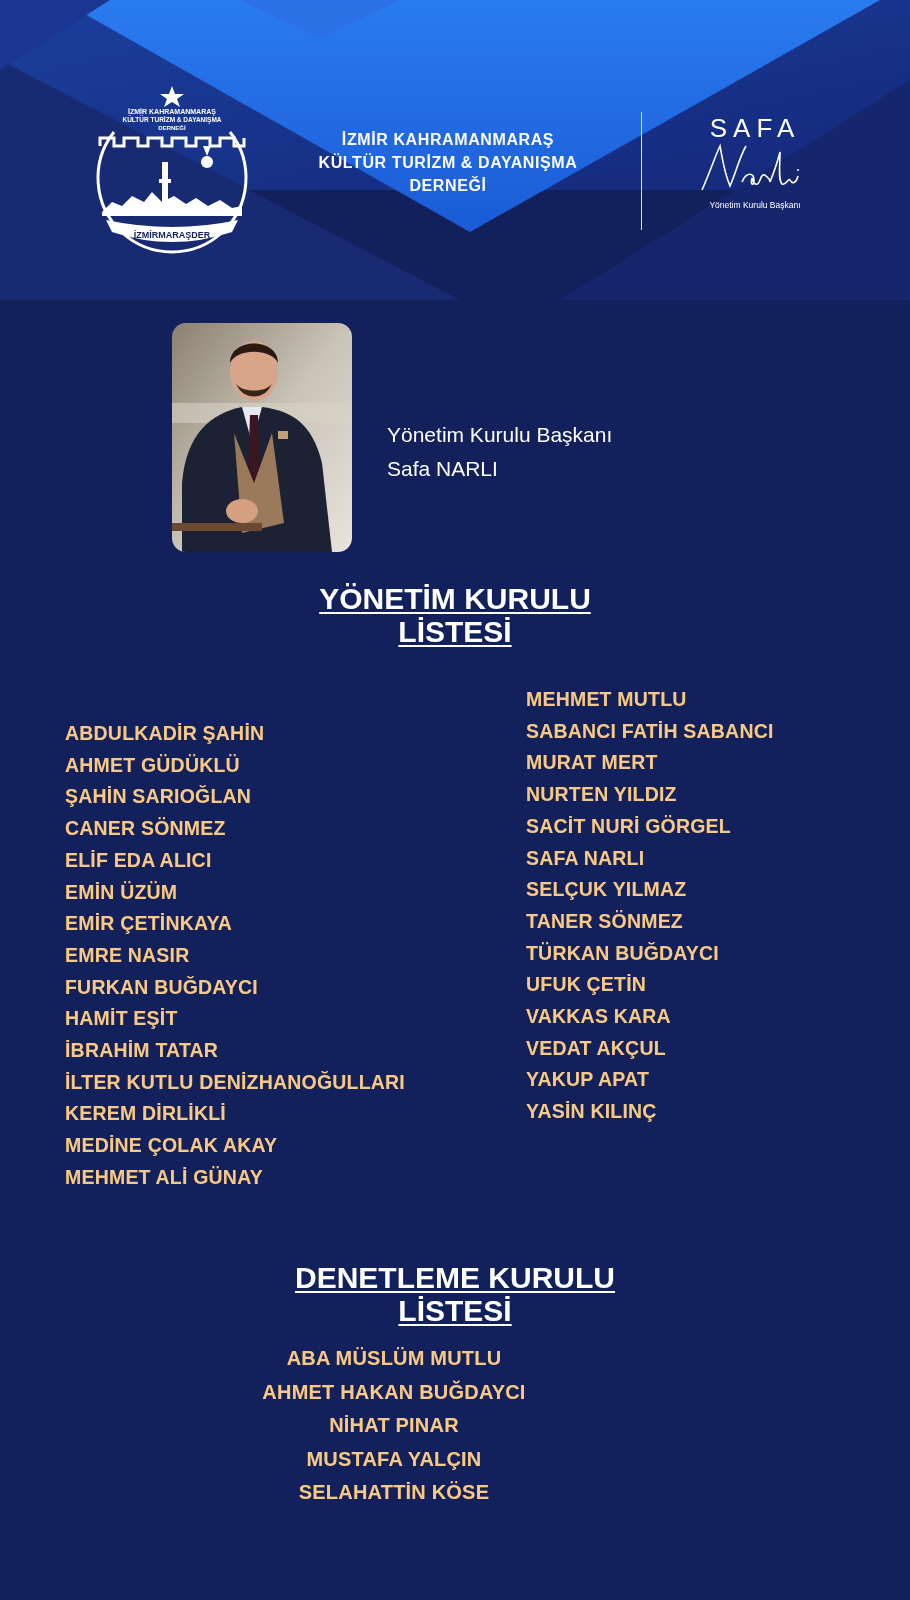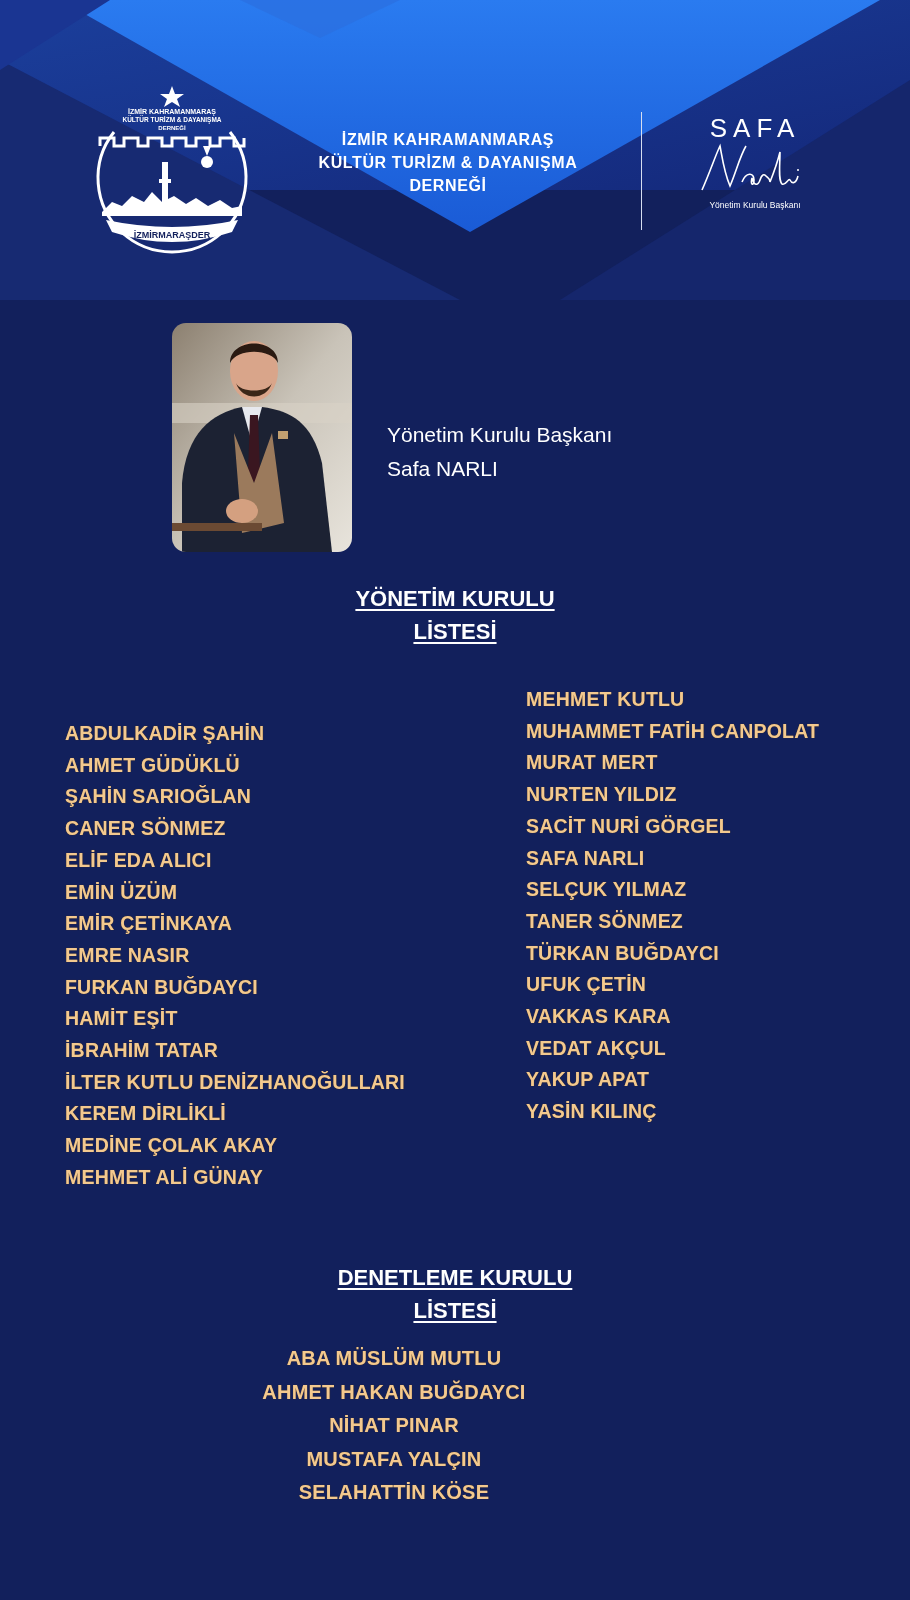--- a/index.html
+++ b/index.html
@@ -34,21 +34,21 @@
   .sig-role { font-size: 8.5px; margin-top: 2px; }
   .portrait {
     position: absolute; left: 172px; top: 323px; width: 180px; height: 229px;
     border-radius: 14px; overflow: hidden;
   }
   .president-role {
     position: absolute; left: 387px; top: 418px; color: #ffffff; font-size: 21px; line-height: 34px;
   }
   .section-title {
     position: absolute; left: 0; width: 910px; text-align: center;
-    color: #ffffff; font-weight: bold; font-size: 22px; line-height: 33px;
+    color: #ffffff; font-weight: bold; font-size: 30px; line-height: 33px;
   }
   .section-title span { text-decoration: underline; text-underline-offset: 3px; text-decoration-thickness: 2px; }
   .names {
     position: absolute; color: #f3c98f; font-weight: bold; font-size: 19.5px;
     line-height: 31.7px; letter-spacing: 0.2px;
     text-shadow: 0 0 1px #5a3a10;
   }
   .names div { white-space: nowrap; }
   .col-left { left: 65px; top: 718px; }
   .col-right { left: 526px; top: 684px; }
@@ -161,22 +161,22 @@
   <div>FURKAN BUĞDAYCI</div>
   <div>HAMİT EŞİT</div>
   <div>İBRAHİM TATAR</div>
   <div>İLTER KUTLU DENİZHANOĞULLARI</div>
   <div>KEREM DİRLİKLİ</div>
   <div>MEDİNE ÇOLAK AKAY</div>
   <div>MEHMET ALİ GÜNAY</div>
 </div>
 
 <div class="names col-right">
-  <div>MEHMET KUTLU</div>
-  <div>MUHAMMET FATİH CANPOLAT</div>
+  <div>MEHMET MUTLU</div>
+  <div>SABANCI FATİH SABANCI</div>
   <div>MURAT MERT</div>
   <div>NURTEN YILDIZ</div>
   <div>SACİT NURİ GÖRGEL</div>
   <div>SAFA NARLI</div>
   <div>SELÇUK YILMAZ</div>
   <div>TANER SÖNMEZ</div>
   <div>TÜRKAN BUĞDAYCI</div>
   <div>UFUK ÇETİN</div>
   <div>VAKKAS KARA</div>
   <div>VEDAT AKÇUL</div>

